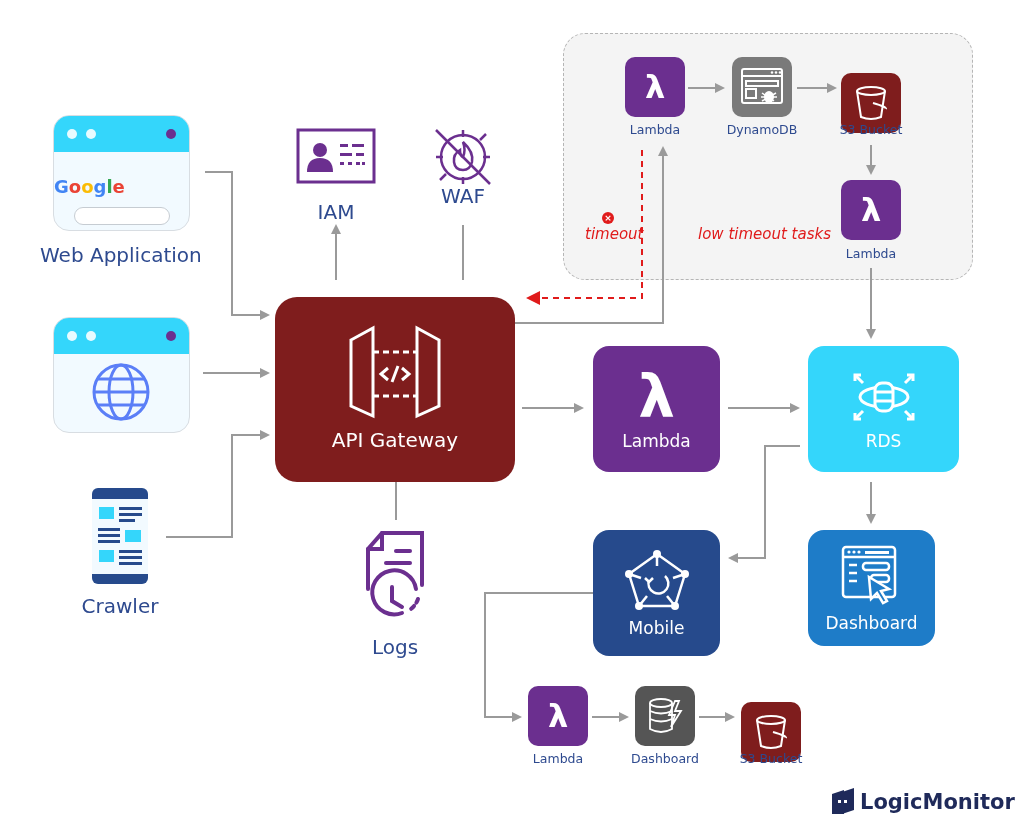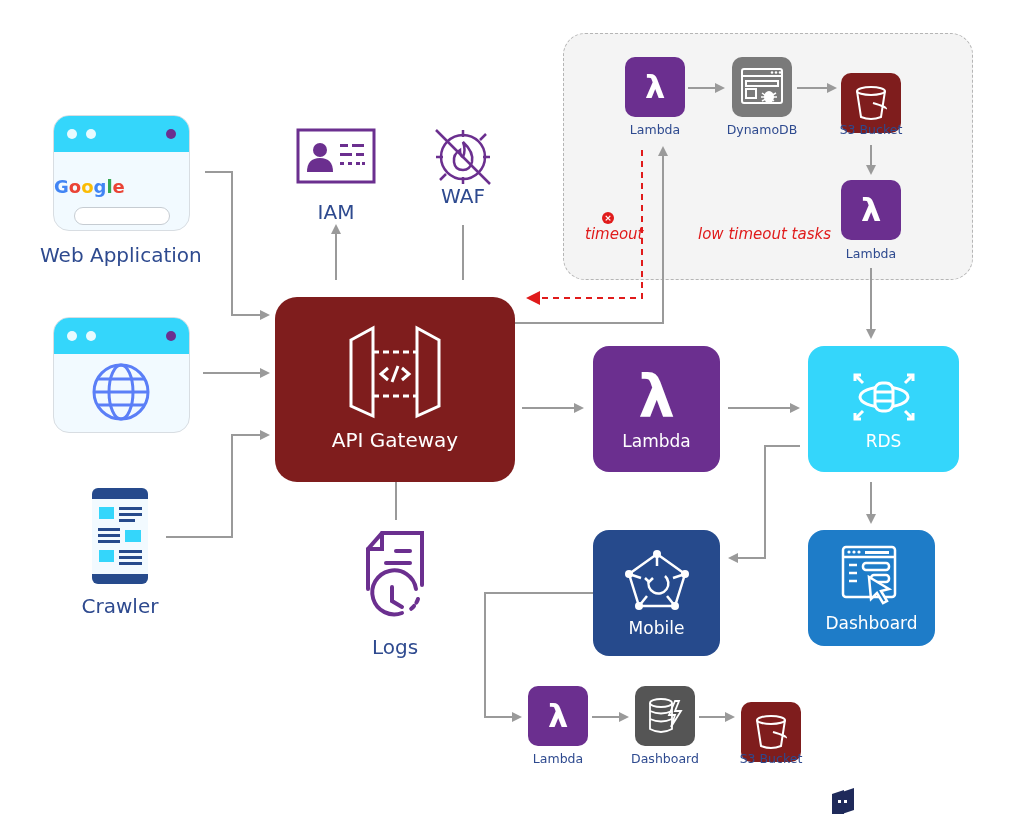--- a/index.html
+++ b/index.html
@@ -313,13 +313,14 @@
 </div>
 <div class="label sm" style="left:726px;top:751px;width:90px;">S3 Bucket</div>
 
 <div class="abs" style="left:830px;top:788px;display:flex;align-items:center;">
   <svg width="26" height="28">
     <polygon points="2,6 14,2 14,26 2,26" fill="#1f2a5a"></polygon>
     <polygon points="12,4 24,0 24,22 12,26" fill="#1f2a5a"></polygon>
     <rect x="8" y="12" width="3" height="3" fill="#fff"></rect>
       <rect x="14" y="12" width="3" height="3" fill="#fff"></rect>
   </svg>
+  <span style="font-size:21px;font-weight:bold;color:#1f2a5a;margin-left:4px;">LogicMonitor</span>
 </div>
 
 </body></html>

